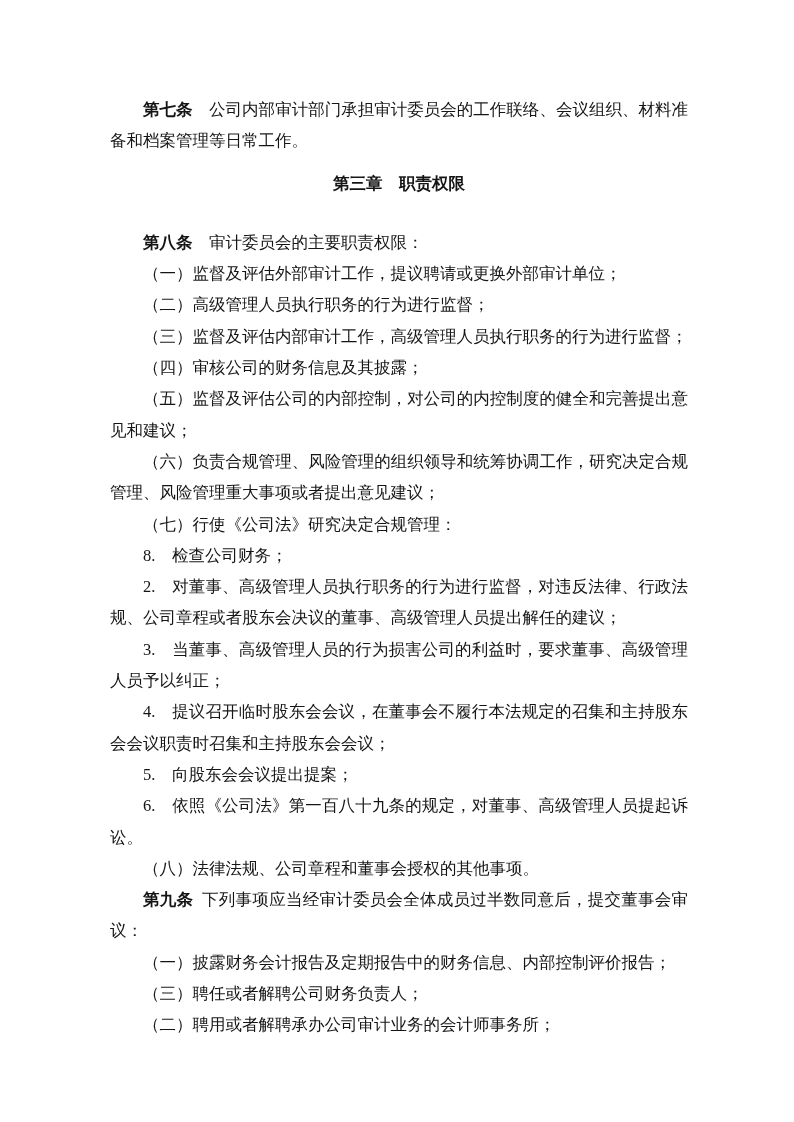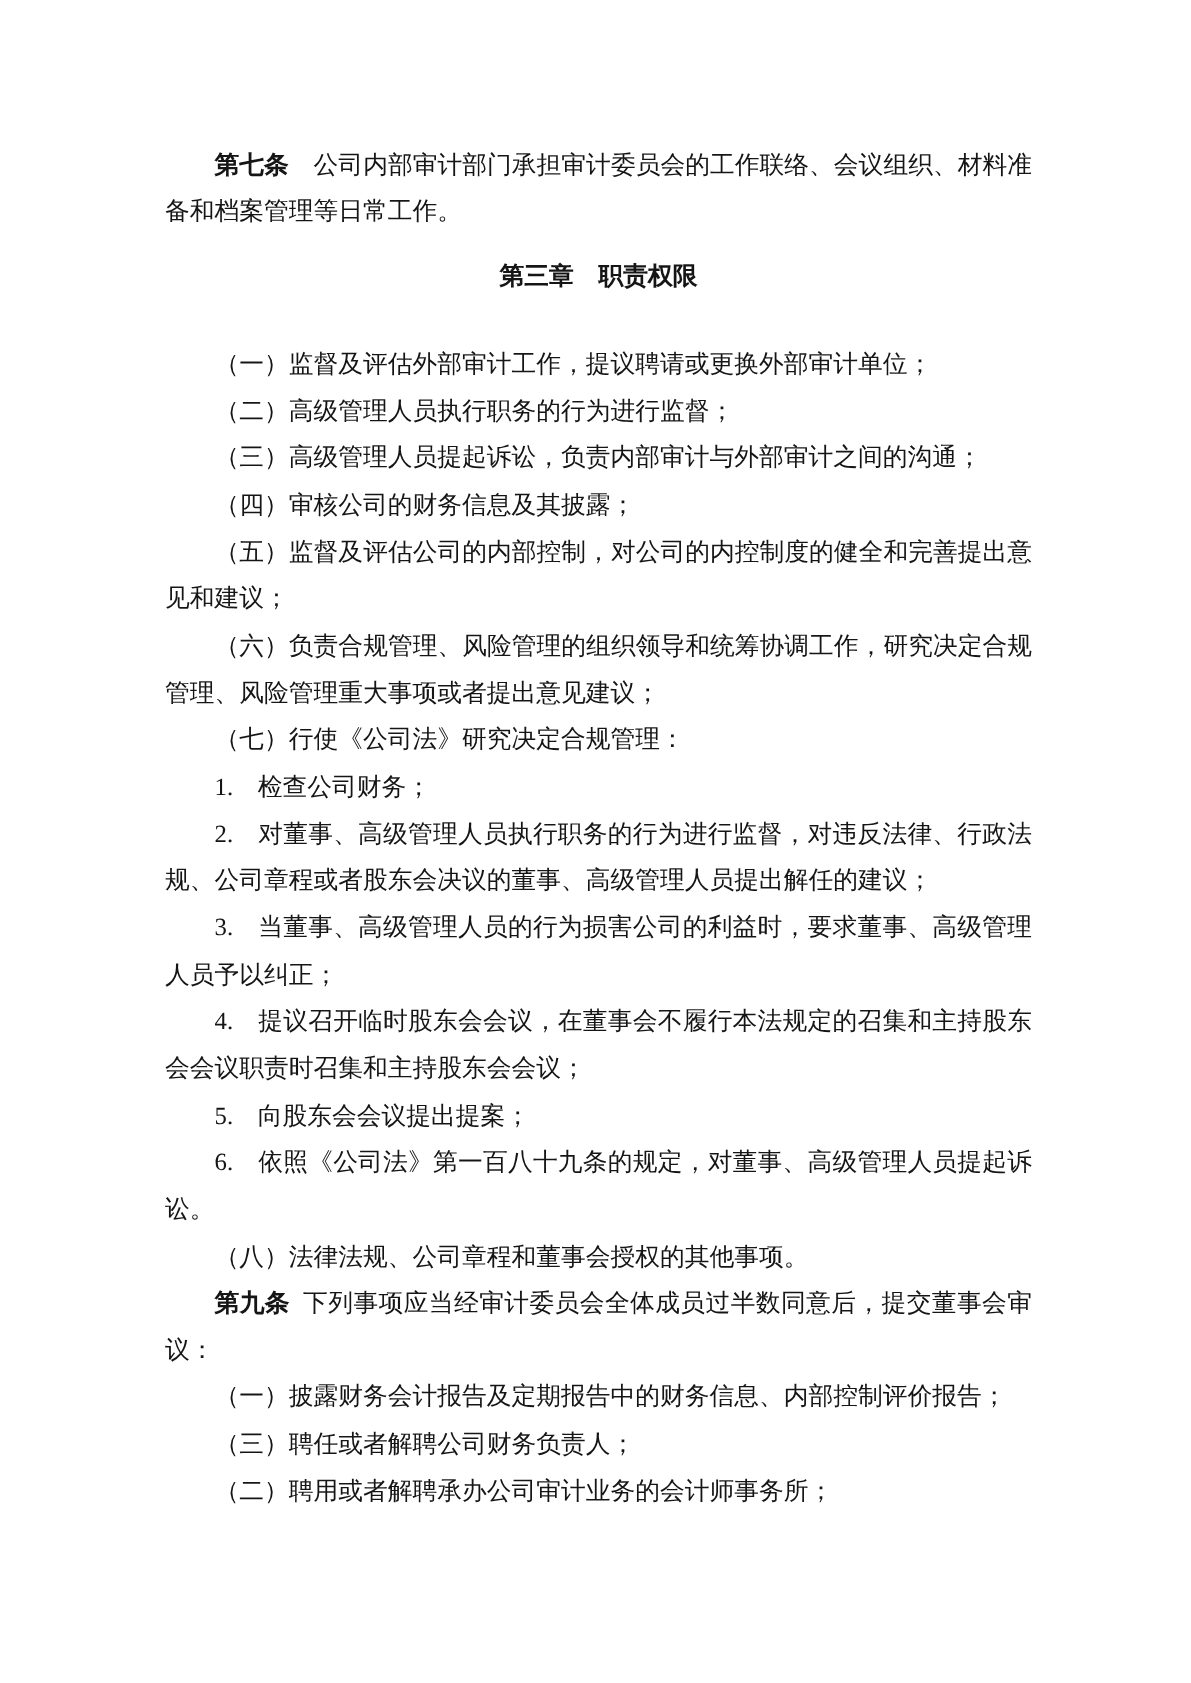--- a/index.html
+++ b/index.html
@@ -40,28 +40,29 @@
     text-indent: 0;
   }
 </style>
 </head>
 <body>
 
 <main class="page">
   <section id="doc-body">
       <p class="para"><strong>第七条</strong><span>　公司内部审计部门承担审计委员会的工作联络、会议组织、材料准备和档案管理等日常工作。</span></p>
       <h2 class="heading">第三章　职责权限</h2>
+      <p class="para"><strong>第八条</strong><span>　审计委员会的主要职责权限：</span></p>
       <p class="para"><span>（一）监督及评估外部审计工作，提议聘请或更换外部审计单位；</span></p>
       <p class="para"><span>（二）高级管理人员执行职务的行为进行监督；</span></p>
-      <p class="para"><span>（三）高级管理人员提起诉讼，负责内部审计与外部审计之间的沟通；</span></p>
+      <p class="para"><span>（三）监督及评估内部审计工作，高级管理人员执行职务的行为进行监督；</span></p>
       <p class="para"><span>（四）审核公司的财务信息及其披露；</span></p>
       <p class="para"><span>（五）监督及评估公司的内部控制，对公司的内控制度的健全和完善提出意见和建议；</span></p>
       <p class="para"><span>（六）负责合规管理、风险管理的组织领导和统筹协调工作，研究决定合规管理、风险管理重大事项或者提出意见建议；</span></p>
       <p class="para"><span>（七）行使《公司法》研究决定合规管理：</span></p>
-      <p class="para"><span>1.　检查公司财务；</span></p>
+      <p class="para"><span>8.　检查公司财务；</span></p>
       <p class="para"><span>2.　对董事、高级管理人员执行职务的行为进行监督，对违反法律、行政法规、公司章程或者股东会决议的董事、高级管理人员提出解任的建议；</span></p>
       <p class="para"><span>3.　当董事、高级管理人员的行为损害公司的利益时，要求董事、高级管理人员予以纠正；</span></p>
       <p class="para"><span>4.　提议召开临时股东会会议，在董事会不履行本法规定的召集和主持股东会会议职责时召集和主持股东会会议；</span></p>
       <p class="para"><span>5.　向股东会会议提出提案；</span></p>
       <p class="para"><span>6.　依照《公司法》第一百八十九条的规定，对董事、高级管理人员提起诉讼。</span></p>
       <p class="para"><span>（八）法律法规、公司章程和董事会授权的其他事项。</span></p>
       <p class="para"><strong>第九条</strong><span>&nbsp;&nbsp;下列事项应当经审计委员会全体成员过半数同意后，提交董事会审议：</span></p>
       <p class="para"><span>（一）披露财务会计报告及定期报告中的财务信息、内部控制评价报告；</span></p>
       <p class="para"><span>（三）聘任或者解聘公司财务负责人；</span></p>
       <p class="para"><span>（二）聘用或者解聘承办公司审计业务的会计师事务所；</span></p>

